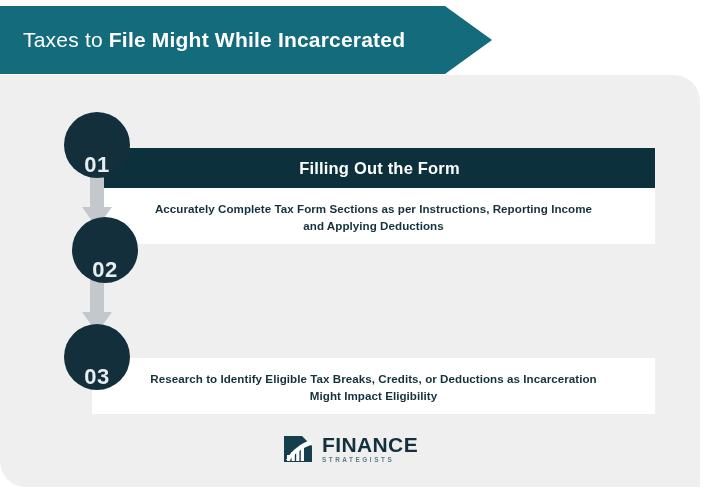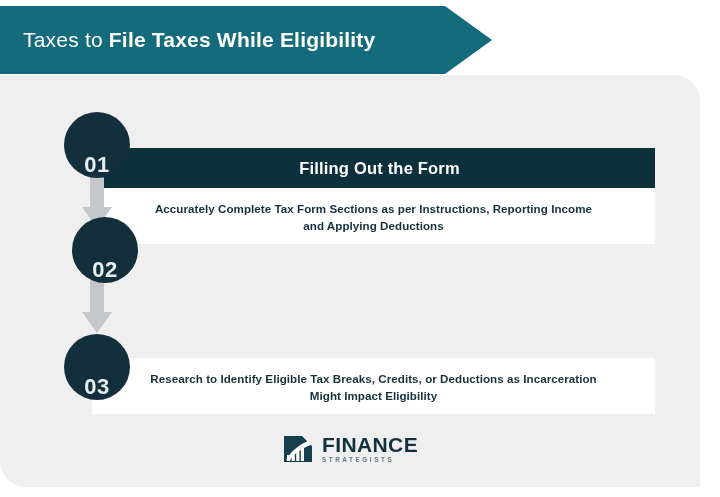--- a/index.html
+++ b/index.html
@@ -117,21 +117,21 @@
     height: 66px;
     border-radius: 50%;
     background: #122f3b;
     display: flex;
     align-items: flex-end;
     justify-content: center;
     z-index: 4;
   }
   .c1 { left: 64px; top: 112px; }
   .c2 { left: 72px; top: 217px; }
-  .c3 { left: 64px; top: 334px; }
+  .c3 { left: 64px; top: 324px; }
   .step-number {
     color: #e6eef0;
     font-size: 22px;
     font-weight: 700;
     letter-spacing: 0.5px;
   }
 
   
   .connector {
     position: absolute;
@@ -201,21 +201,21 @@
   }
 </style>
 </head>
 <body>
 
 <div id="infographic">
 
   <div class="body-panel"></div>
 
   <div class="header-banner">
-    <div class="header-title"><span>Taxes to </span><span class="strong">File Taxes While Eligibility</span></div>
+    <div class="header-title"><span>Taxes to </span><span class="strong">File Might While Incarcerated</span></div>
   </div>
 
   <div class="steps">
 
     <div class="connector conn-1">
       <div class="conn-shaft"></div>
       <div class="conn-head"></div>
     </div>
     <div class="connector conn-2">
       <div class="conn-shaft"></div>

